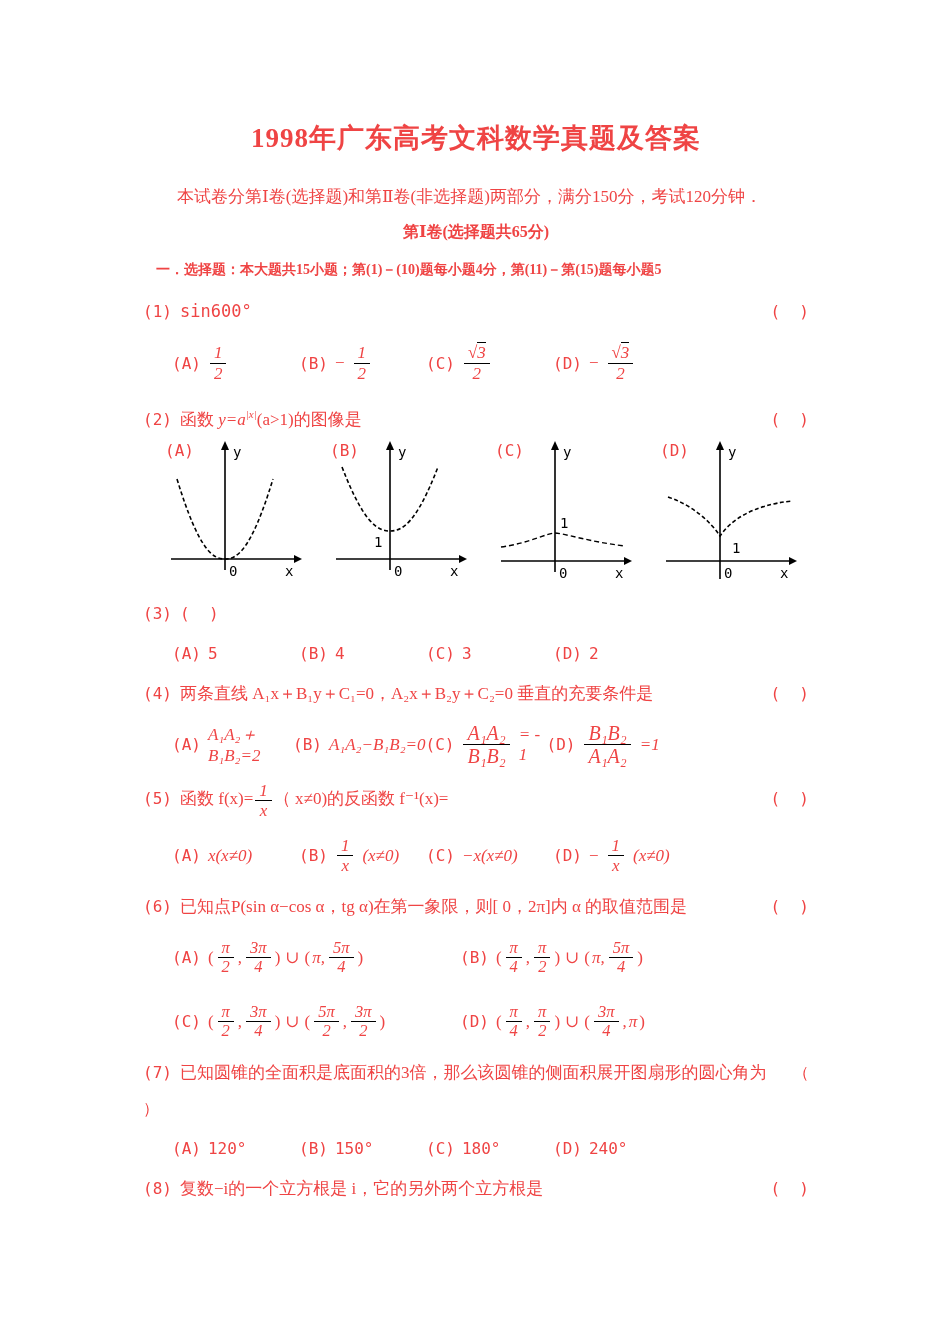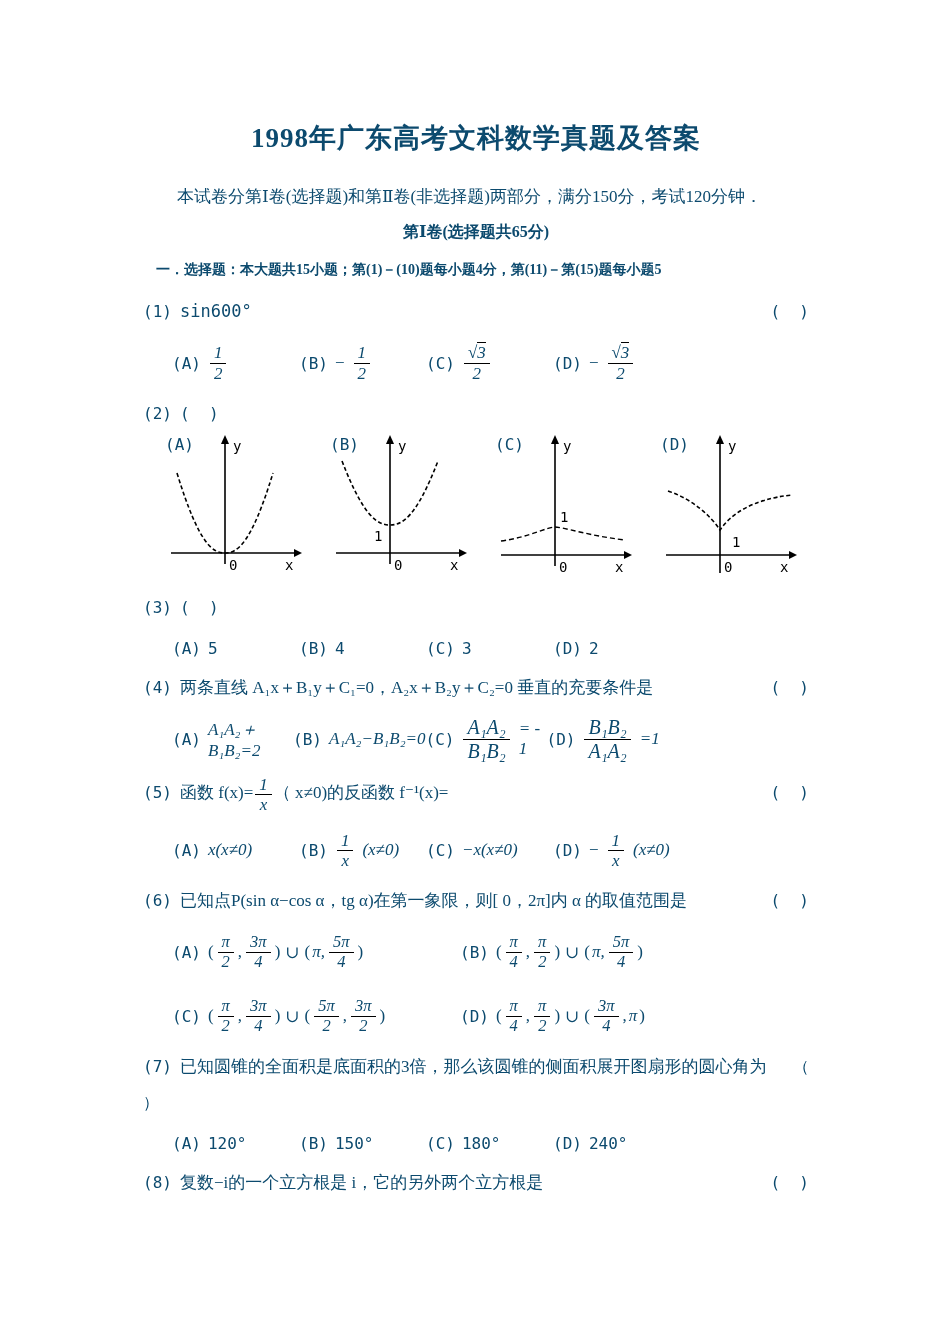--- a/index.html
+++ b/index.html
@@ -1,17 +1,17 @@
 <!DOCTYPE html>
 <html><head>
 <meta charset="utf-8">
 <style>
   html,body{margin:0;padding:0;background:#fff;}
   .sheet{
-    position:relative;width:949px;height:1344px;background:#fff;color:#0c4a6e;
+    position:relative;width:949px;height:1344px;background:#fff;color:#ef4444;
     font-family:"Liberation Serif","DejaVu Serif",serif;font-size:17px;
     box-sizing:border-box;padding:120px 140px 0 143px;overflow:hidden;
   }
   .mono{font-family:"DejaVu Sans Mono","Liberation Mono",monospace;}
   .mi{font-style:italic;}
   .title{text-align:center;font-size:27px;font-weight:700;margin:0 0 26px 0;letter-spacing:1px;}
   .intro{text-indent:2em;margin:0 0 10px 0;line-height:30px;}
   .section{text-align:center;font-weight:700;font-size:16px;margin:4px 0 8px 0;}
   .instr{font-weight:700;font-size:14px;line-height:37px;margin-bottom:4px;margin-left:13px;}
   .qline{display:flex;align-items:baseline;line-height:30px;margin-top:8px;}
@@ -92,20 +92,21 @@
       <span class="sign">−</span>
       <span class="frac">
           <span class="fn"><span class="radsym">√</span><span class="radq">3</span></span>
           <span class="fd">2</span>
         </span>
     </span>
   </div>
 
   <div class="qline">
     <span class="qnum mono">(2)</span>
+    <span class="qtext"><span>函数 </span><span class="mi">y=a</span><sup class="mi">|x|</sup><span>(a&gt;1)的图像是</span></span>
     <span class="brk mono">(  )</span>
   </div>
 
   <div class="graphrow">
 
     <div class="panel">
       <span class="ptag mono">(A)</span>
       <svg width="140" height="152" viewBox="0 0 140 152">
         <line x1="60" y1="8" x2="60" y2="131" stroke="#000" stroke-width="1.6"></line>
         <polygon points="56,11 64,11 60,2" fill="#000"></polygon>

